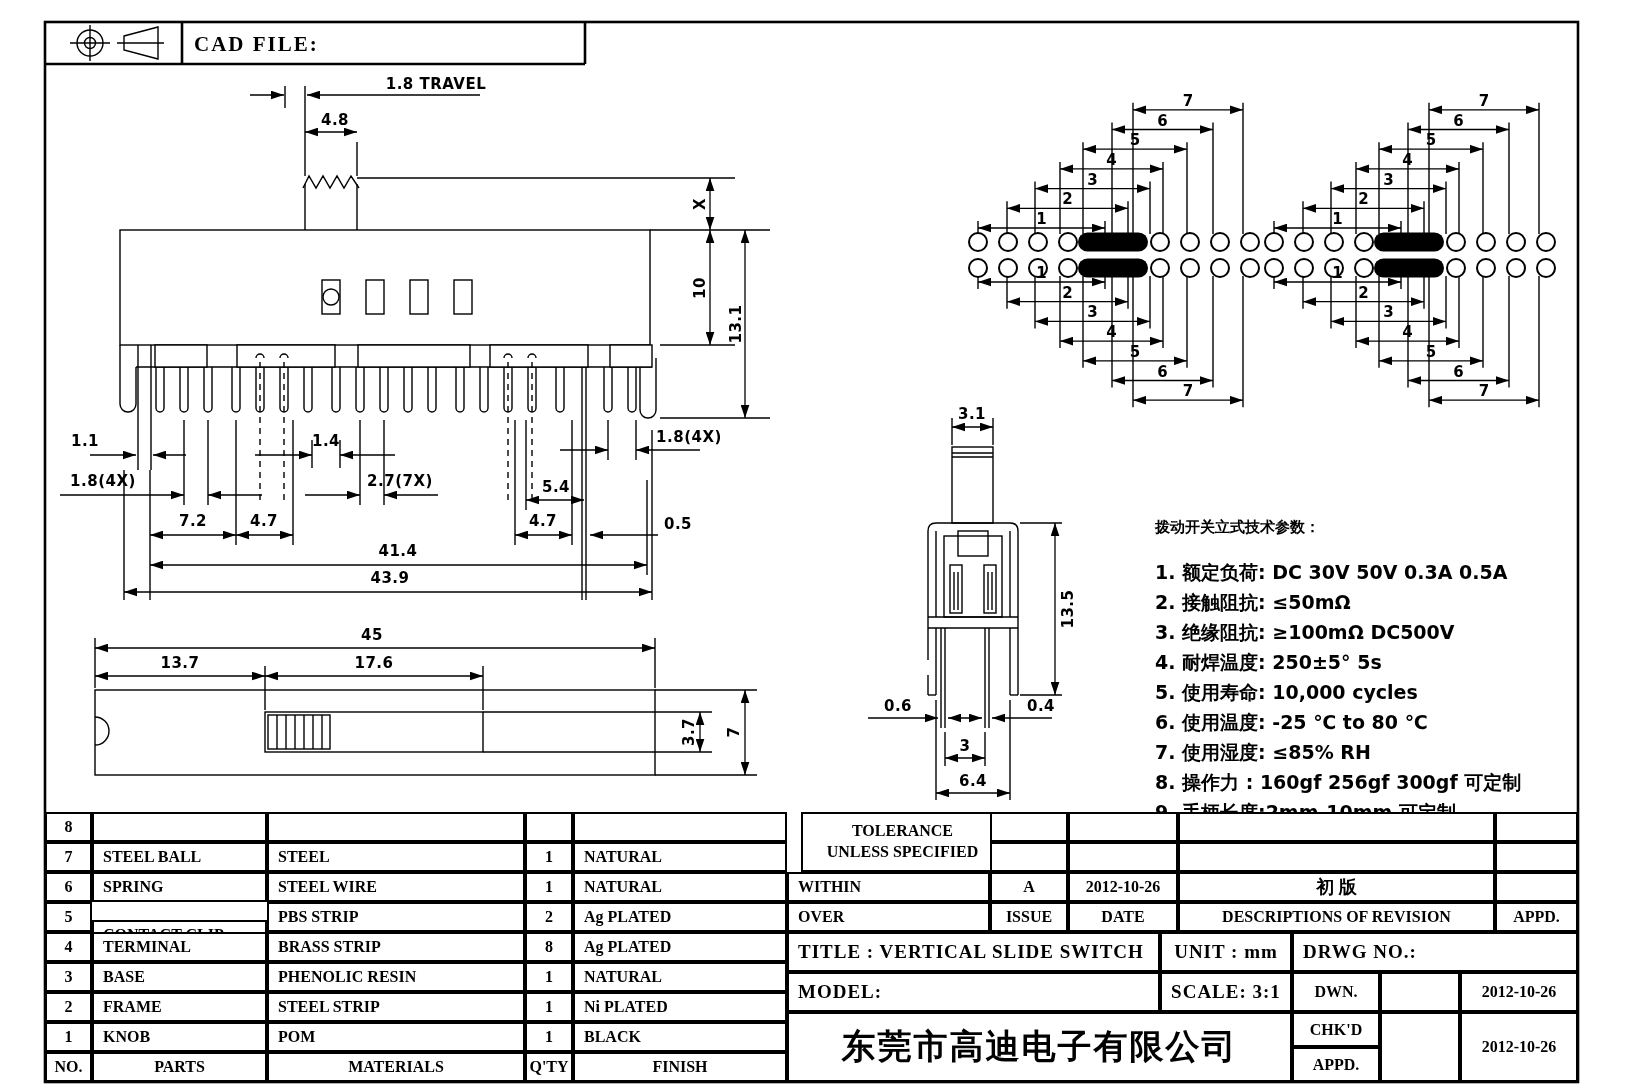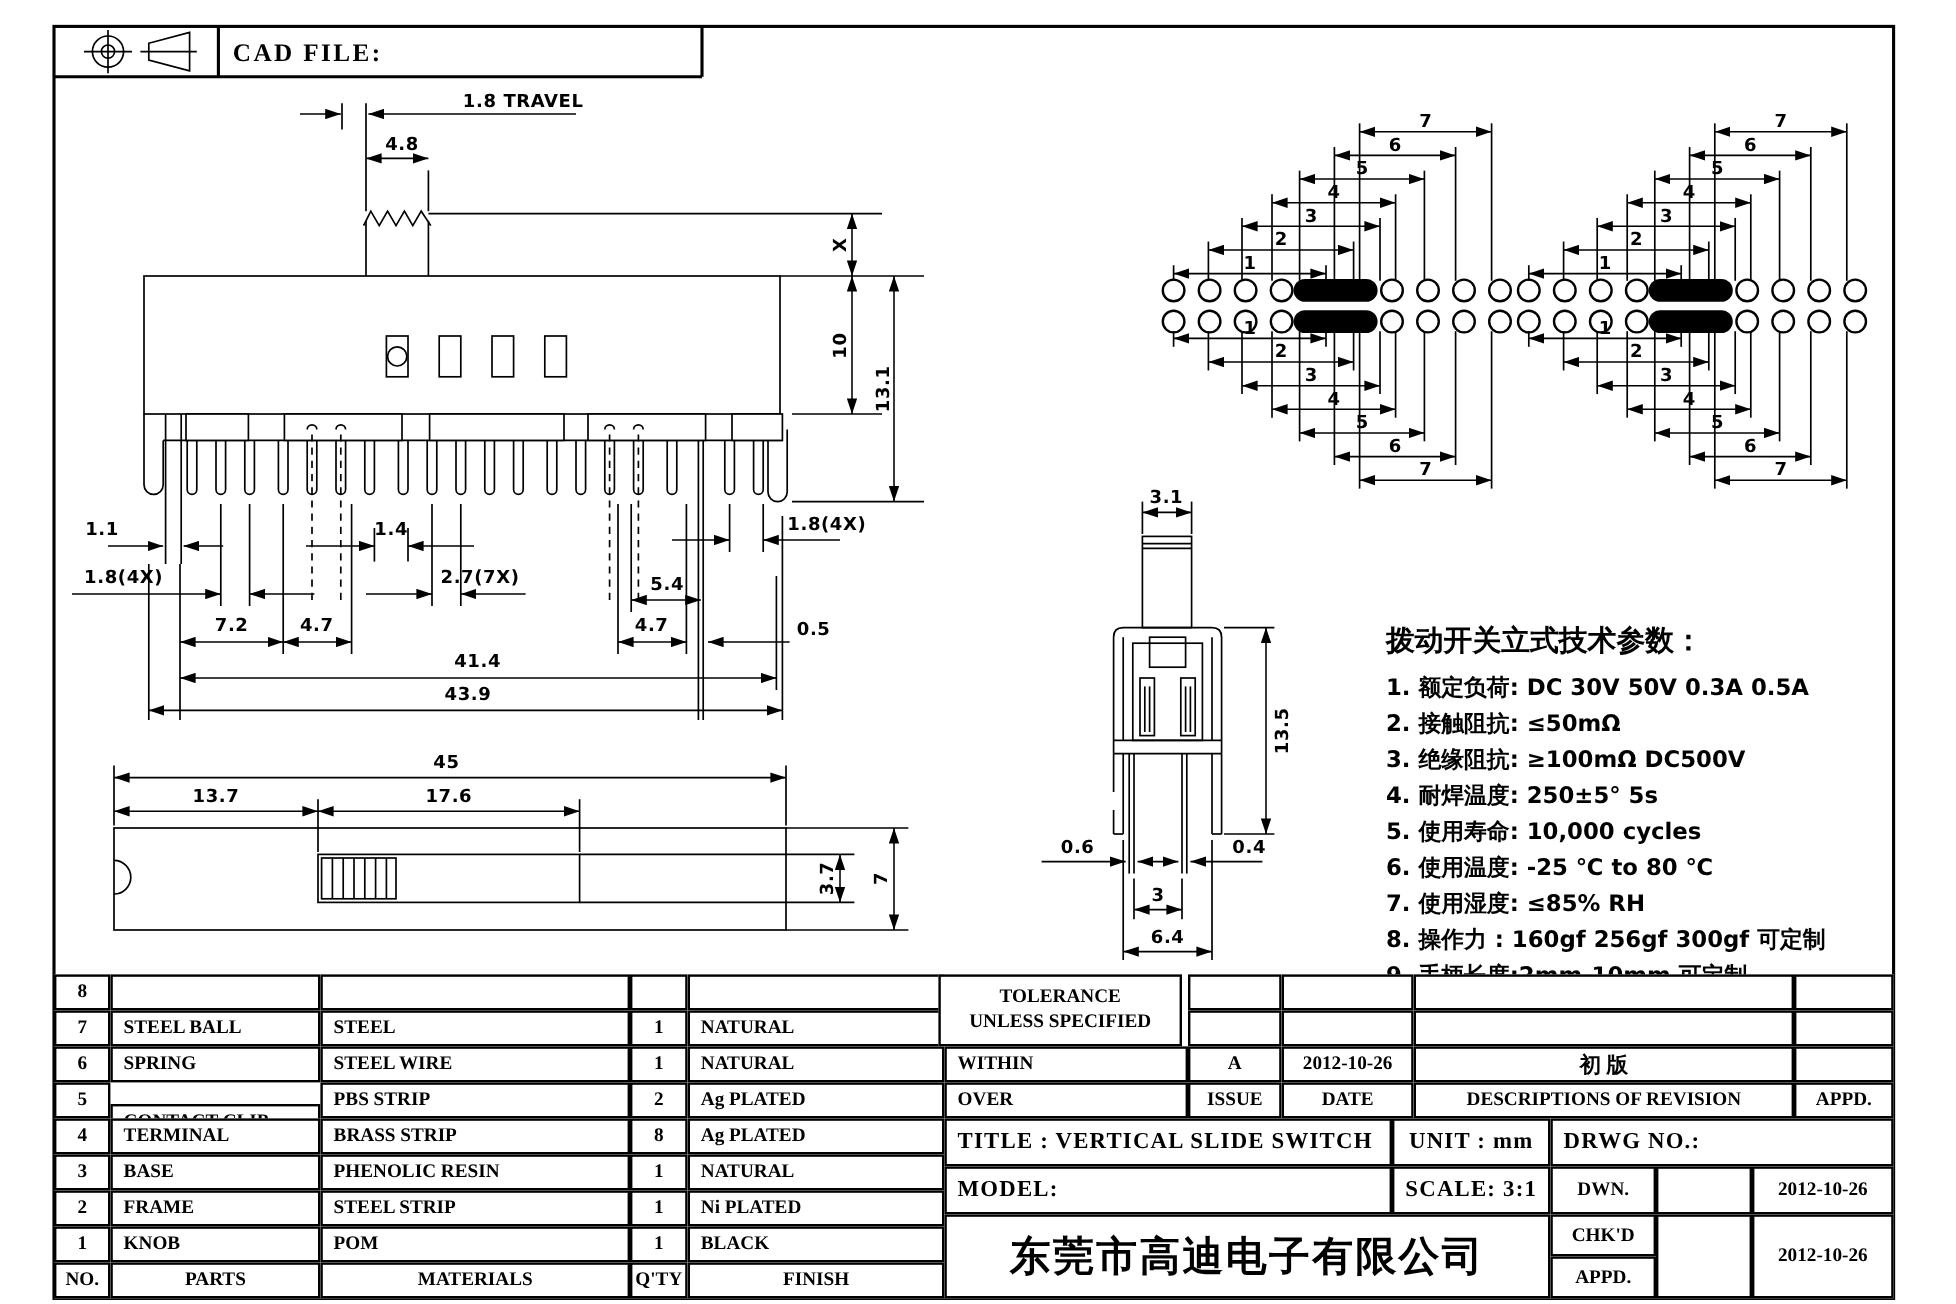--- a/index.html
+++ b/index.html
@@ -5,21 +5,21 @@
   html,body{margin:0;padding:0;background:#fff;}
   #sheet{position:relative;width:1630px;height:1087px;background:#fff;overflow:hidden;
          font-family:"Liberation Sans",sans-serif;color:#000;}
   svg text{font-family:"DejaVu Sans",sans-serif;}
   .dlab{position:absolute;font:bold 15px "DejaVu Sans",sans-serif;transform:translate(-50%,-50%);
         white-space:nowrap;letter-spacing:.5px;}
   .rot{transform:translate(-50%,-50%) rotate(-90deg);}
   .clab{position:absolute;transform:translateY(-50%);font:bold 21px "Liberation Serif",serif;
         letter-spacing:2px;white-space:nowrap;}
   .spec{position:absolute;font:bold 19px "DejaVu Sans",sans-serif;white-space:nowrap;}
-  .spec-title{font-size:24px;}
+  .spec-title{font-size:15px;}
   .tcell{position:absolute;border:2px solid #000;box-sizing:border-box;display:flex;
          align-items:center;justify-content:center;font:bold 16px "Liberation Serif",serif;
          background:#fff;white-space:nowrap;overflow:hidden;}
   .tl{justify-content:flex-start;padding-left:9px;}
   .two-line{flex-direction:column;line-height:1.3;}
   .big-title{font-size:19px;letter-spacing:1px;}
   .company{font:bold 34px "DejaVu Sans",sans-serif;letter-spacing:2px;}
 </style>
 </head>
 <body>
@@ -484,21 +484,21 @@
       <div class="tcell tl" style="left: 267px; top: 1022px; width: 258px; height: 30px;">POM</div>
       <div class="tcell" style="left: 525px; top: 1022px; width: 48px; height: 30px;">1</div>
       <div class="tcell tl" style="left: 573px; top: 1022px; width: 214px; height: 30px;">BLACK</div>
       <div class="tcell" style="left: 45px; top: 1052px; width: 47px; height: 30px;">NO.</div>
       <div class="tcell" style="left: 92px; top: 1052px; width: 175px; height: 30px;">PARTS</div>
       <div class="tcell" style="left: 267px; top: 1052px; width: 258px; height: 30px;">MATERIALS</div>
       <div class="tcell" style="left: 525px; top: 1052px; width: 48px; height: 30px;">Q'TY</div>
       <div class="tcell" style="left: 573px; top: 1052px; width: 214px; height: 30px;">FINISH</div>
     </div>
 
-  <div class="tcell two-line" style="left:782px;top:812px;width:203px;height:60px">
+  <div class="tcell two-line" style="left:801px;top:812px;width:203px;height:60px">
     <span>TOLERANCE</span>
     <span>UNLESS   SPECIFIED</span>
   </div>
   <div class="tcell" style="left:990px;top:812px;width:78px;height:30px"></div>
   <div class="tcell" style="left:1068px;top:812px;width:110px;height:30px"></div>
   <div class="tcell" style="left:1178px;top:812px;width:317px;height:30px"></div>
   <div class="tcell" style="left:1495px;top:812px;width:83px;height:30px"></div>
   <div class="tcell" style="left:990px;top:842px;width:78px;height:30px"></div>
   <div class="tcell" style="left:1068px;top:842px;width:110px;height:30px"></div>
   <div class="tcell" style="left:1178px;top:842px;width:317px;height:30px"></div>

